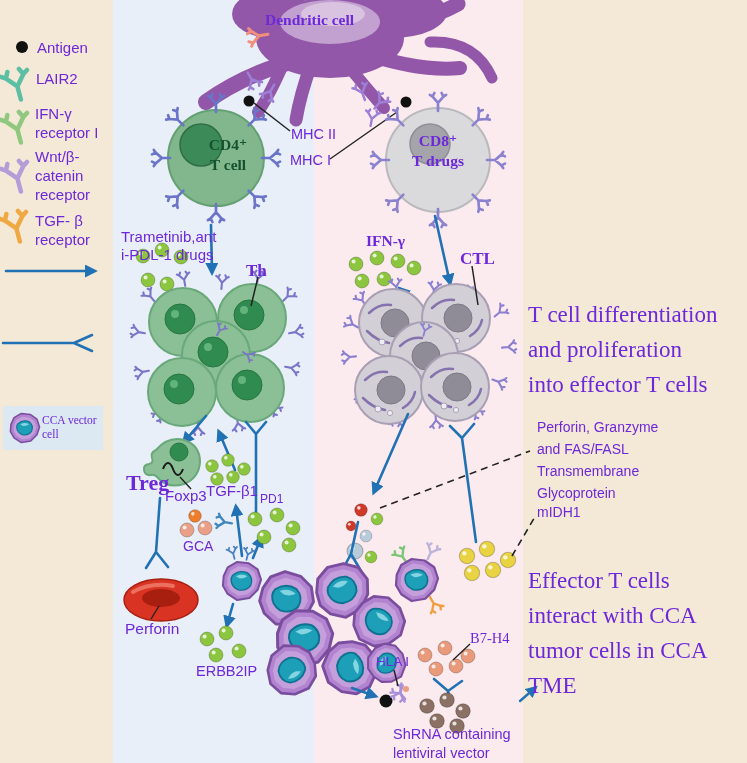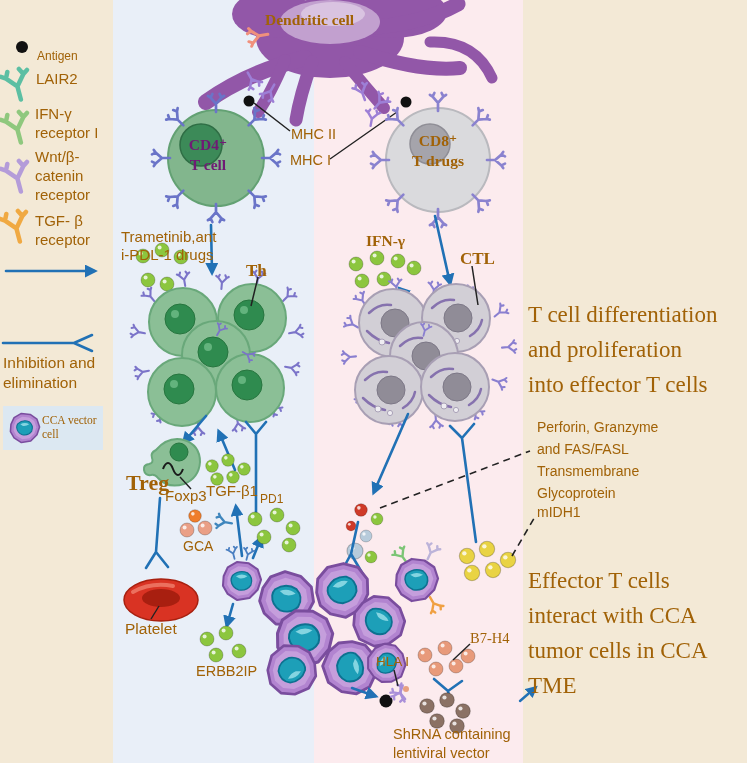--- a/index.html
+++ b/index.html
@@ -3,21 +3,21 @@
 <meta charset="utf-8">
 <style>
   html,body{margin:0;padding:0;background:#fff;}
   .canvas{position:relative;width:747px;height:763px;overflow:hidden;font-family:"Liberation Sans",sans-serif;background:#fff;}
   .panel{position:absolute;top:0;height:763px;}
   .panel-left{left:0;width:113px;background:#f3e9d6;}
   .panel-blue{left:113px;width:201px;background:#e9eff8;}
   .panel-pink{left:314px;width:209px;background:#fcebee;}
   .panel-right{left:523px;width:224px;background:#f3e9d6;}
   svg.gfx{position:absolute;left:0;top:0;}
-  .lbl{position:absolute;white-space:pre-line;color:#a16207;line-height:1.25;}
+  .lbl{position:absolute;white-space:pre-line;color:#6d28d9;line-height:1.25;}
   .serif{font-family:"Liberation Serif","DejaVu Serif",serif;}
   .b{font-weight:bold;}
   .ctr{text-align:center;}
 </style>
 </head>
 <body>
 
 <div class="canvas">
   <div class="panel panel-left"></div>
   <div class="panel panel-blue"></div>
@@ -320,52 +320,50 @@
       <use href="#rec" transform="translate(17,128) rotate(-15) scale(1.5)" color="#8fc87e"></use>
       <use href="#rec" transform="translate(17,177) rotate(-15) scale(1.5)" color="#b49cd9"></use>
       <use href="#rec" transform="translate(16,227) rotate(-15) scale(1.5)" color="#f0a942"></use>
       <line x1="6" y1="271" x2="94" y2="271" stroke="#2171b5" stroke-width="2.6" stroke-linecap="round" marker-end="url(#arr)"></line>
       <path d="M3,343 L74,343 M74,343 L92,335 M74,343 L92,351" stroke="#2171b5" stroke-width="2.6" stroke-linecap="round" fill="none"></path>
       <rect x="3" y="406" width="100" height="44" fill="#dce8f2"></rect>
       <use href="#tumor" transform="translate(25,428) scale(0.52)"></use>
     </g>
   </svg>
 
-  <div class="lbl" style="left:37px;top:49px;font-size:12px">Antigen</div>
+  <div class="lbl" style="left:37px;top:39px;font-size:15px">Antigen</div>
   <div class="lbl" style="left:36px;top:70px;font-size:15px">LAIR2</div>
   <div class="lbl" style="left:35px;top:104px;font-size:15px;line-height:19px">IFN-γ
 receptor I</div>
   <div class="lbl" style="left:35px;top:147px;font-size:15px;line-height:19px">Wnt/β-
 catenin
 receptor</div>
   <div class="lbl" style="left:35px;top:211px;font-size:15px;line-height:19px">TGF- β
 receptor</div>
-  <div class="lbl" style="left:3px;top:353px;font-size:15.5px;line-height:20px">Inhibition and
-elimination</div>
   <div class="lbl serif" style="left:42px;top:413px;font-size:11.5px;line-height:14px">CCA vector
 cell</div>
 
   <div class="lbl serif b" style="left:265px;top:10px;font-size:15.5px">Dendritic cell</div>
-  <div class="lbl serif b ctr" style="left:170px;top:135px;width:76px;font-size:15.5px;line-height:20px;color:#701a75">CD4⁺
+  <div class="lbl serif b ctr" style="left:190px;top:135px;width:76px;font-size:15.5px;line-height:20px;color:#14532d">CD4⁺
 T cell</div>
   <div class="lbl serif b ctr" style="left:402px;top:131px;width:72px;font-size:15.5px;line-height:20px">CD8⁺
 T drugs</div>
   <div class="lbl" style="left:291px;top:125px;font-size:14.5px">MHC II</div>
   <div class="lbl" style="left:290px;top:151px;font-size:14.5px">MHC I</div>
   <div class="lbl" style="left:121px;top:228px;font-size:15px;line-height:18px">Trametinib,ant
 i-PDL-1 drugs</div>
   <div class="lbl serif b" style="left:246px;top:260px;font-size:17px">Th</div>
   <div class="lbl serif b" style="left:366px;top:231px;font-size:15.5px">IFN-γ</div>
   <div class="lbl serif b" style="left:460px;top:248px;font-size:17px">CTL</div>
   <div class="lbl serif b" style="left:126px;top:469px;font-size:22px">Treg</div>
   <div class="lbl" style="left:165px;top:487px;font-size:15px">Foxp3</div>
   <div class="lbl" style="left:206px;top:482px;font-size:15px">TGF-β1</div>
   <div class="lbl" style="left:260px;top:492px;font-size:12px">PD1</div>
   <div class="lbl" style="left:183px;top:538px;font-size:14px">GCA</div>
-  <div class="lbl" style="left:125px;top:619px;font-size:15.5px">Platelet</div>
+  <div class="lbl" style="left:125px;top:619px;font-size:15.5px">Perforin</div>
   <div class="lbl" style="left:196px;top:662px;font-size:14.5px">ERBB2IP</div>
   <div class="lbl" style="left:376px;top:654px;font-size:13.5px">HLA I</div>
   <div class="lbl serif" style="left:470px;top:629px;font-size:14.5px">B7-H4</div>
   <div class="lbl" style="left:393px;top:725px;font-size:14.5px;line-height:19px">ShRNA containing
 lentiviral vector</div>
 
   <div class="lbl" style="left:537px;top:416px;font-size:14px;line-height:22px">Perforin, Granzyme
 and FAS/FASL
 Transmembrane
 Glycoprotein</div>

